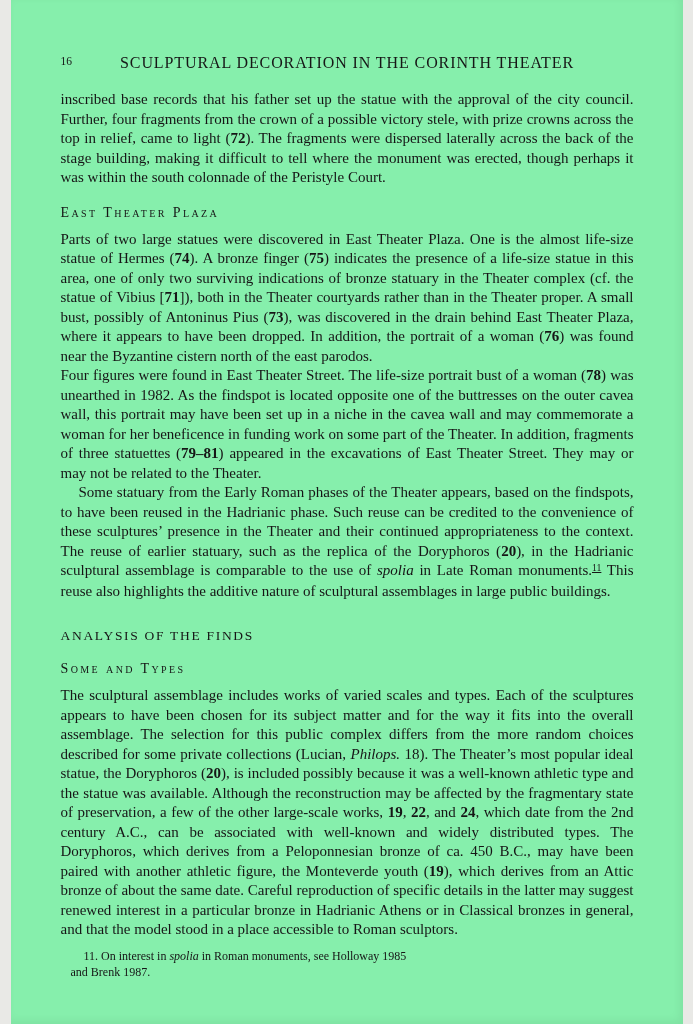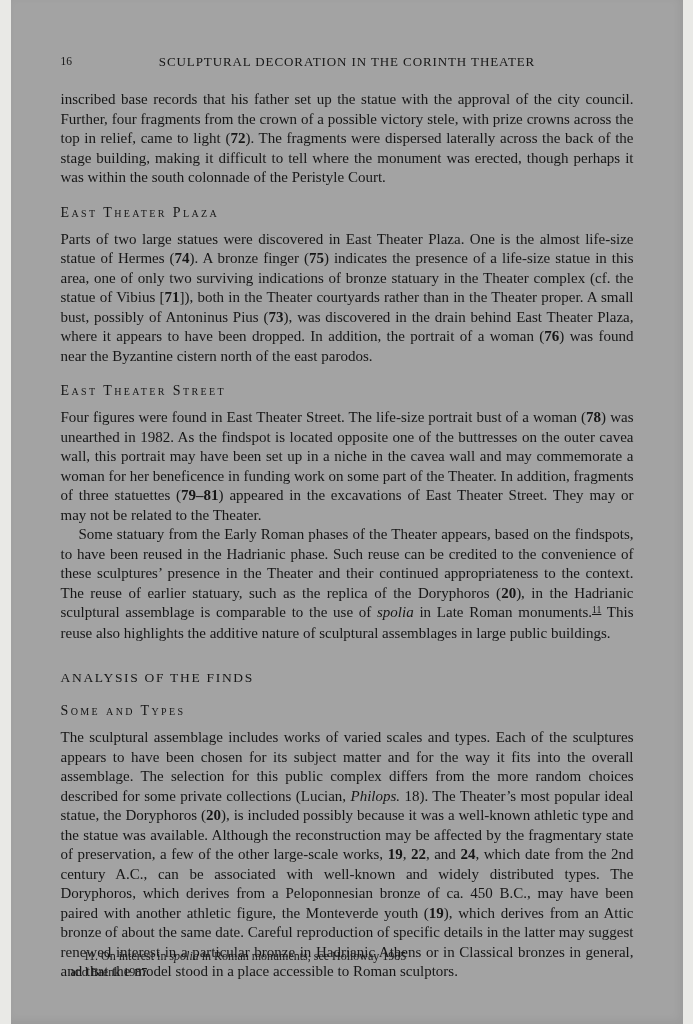--- a/index.html
+++ b/index.html
@@ -5,21 +5,21 @@
   html, body {
     margin: 0;
     padding: 0;
     background: #e9e9e6;
   }
   .page {
     position: relative;
     width: 672px;
     height: 1024px;
     margin: 0 auto;
-    background: #a3a3a3;
+    background: #86efac;
     box-sizing: border-box;
     padding: 54px 49px 0 50px;
     font-family: "Liberation Serif", serif;
     color: #161616;
     overflow: hidden;
     box-shadow: inset -3px -3px 8px rgba(0,0,0,0.06);
   }
   .header {
     position: relative;
     height: 16px;
@@ -27,21 +27,21 @@
   }
   .page-num {
     position: absolute;
     left: 0;
     top: 1px;
     font-size: 11.5px;
   }
   .running-title {
     display: block;
     text-align: center;
-    font-size: 13px;
+    font-size: 16px;
     letter-spacing: 0.9px;
     white-space: nowrap;
   }
   .content p.para {
     margin: 0;
     font-size: 15px;
     line-height: 19.5px;
     text-align: justify;
   }
   .content p.para.indent {
@@ -88,21 +88,20 @@
 
 <div class="page">
   <div class="header">
     <span class="page-num">16</span>
     <span class="running-title">SCULPTURAL DECORATION IN THE CORINTH THEATER</span>
   </div>
   <div class="content">
       <p class="para"><span>inscribed base records that his father set up the statue with the approval of the city council. Further, four fragments from the crown of a possible victory stele, with prize crowns across the top in relief, came to light (</span><span class="b">72</span><span>). The fragments were dispersed laterally across the back of the stage building, making it difficult to tell where the monument was erected, though perhaps it was within the south colonnade of the Peristyle Court.</span></p>
       <h3 class="section-heading">East Theater Plaza</h3>
       <p class="para"><span>Parts of two large statues were discovered in East Theater Plaza. One is the almost life-size statue of Hermes (</span><span class="b">74</span><span>). A bronze finger (</span><span class="b">75</span><span>) indicates the presence of a life-size statue in this area, one of only two surviving indications of bronze statuary in the Theater complex (cf. the statue of Vibius [</span><span class="b">71</span><span>]), both in the Theater courtyards rather than in the Theater proper. A small bust, possibly of Antoninus Pius (</span><span class="b">73</span><span>), was discovered in the drain behind East Theater Plaza, where it appears to have been dropped. In addition, the portrait of a woman (</span><span class="b">76</span><span>) was found near the Byzantine cistern north of the east parodos.</span></p>
-      <h3 class="section-heading">East Theater Street</h3>
       <p class="para"><span>Four figures were found in East Theater Street. The life-size portrait bust of a woman (</span><span class="b">78</span><span>) was unearthed in 1982. As the findspot is located opposite one of the buttresses on the outer cavea wall, this portrait may have been set up in a niche in the cavea wall and may commemorate a woman for her beneficence in funding work on some part of the Theater. In addition, fragments of three statuettes (</span><span class="b">79–81</span><span>) appeared in the excavations of East Theater Street. They may or may not be related to the Theater.</span></p>
       <p class="para indent"><span>Some statuary from the Early Roman phases of the Theater appears, based on the findspots, to have been reused in the Hadrianic phase. Such reuse can be credited to the convenience of these sculptures’ presence in the Theater and their continued appropriateness to the context. The reuse of earlier statuary, such as the replica of the Doryphoros (</span><span class="b">20</span><span>), in the Hadrianic sculptural assemblage is comparable to the use of </span><span class="i">spolia</span><span> in Late Roman monuments.</span><span class="sup">11</span><span> This reuse also highlights the additive nature of sculptural assemblages in large public buildings.</span></p>
       <h2 class="center-heading">ANALYSIS OF THE FINDS</h2>
       <h3 class="section-heading">Some and Types</h3>
       <p class="para"><span>The sculptural assemblage includes works of varied scales and types. Each of the sculptures appears to have been chosen for its subject matter and for the way it fits into the overall assemblage. The selection for this public complex differs from the more random choices described for some private collections (Lucian, </span><span class="i">Philops.</span><span> 18). The Theater’s most popular ideal statue, the Doryphoros (</span><span class="b">20</span><span>), is included possibly because it was a well-known athletic type and the statue was available. Although the reconstruction may be affected by the fragmentary state of preservation, a few of the other large-scale works, </span><span class="b">19</span><span>, </span><span class="b">22</span><span>, and </span><span class="b">24</span><span>, which date from the 2nd century A.C., can be associated with well-known and widely distributed types. The Doryphoros, which derives from a Peloponnesian bronze of ca. 450 B.C., may have been paired with another athletic figure, the Monteverde youth (</span><span class="b">19</span><span>), which derives from an Attic bronze of about the same date. Careful reproduction of specific details in the latter may suggest renewed interest in a particular bronze in Hadrianic Athens or in Classical bronzes in general, and that the model stood in a place accessible to Roman sculptors.</span></p>
     </div>
   <div class="footnote">
       <p><span>11. On interest in </span><span class="i">spolia</span><span> in Roman monuments, see Holloway 1985 and Brenk 1987.</span></p>
     </div>
 </div>

